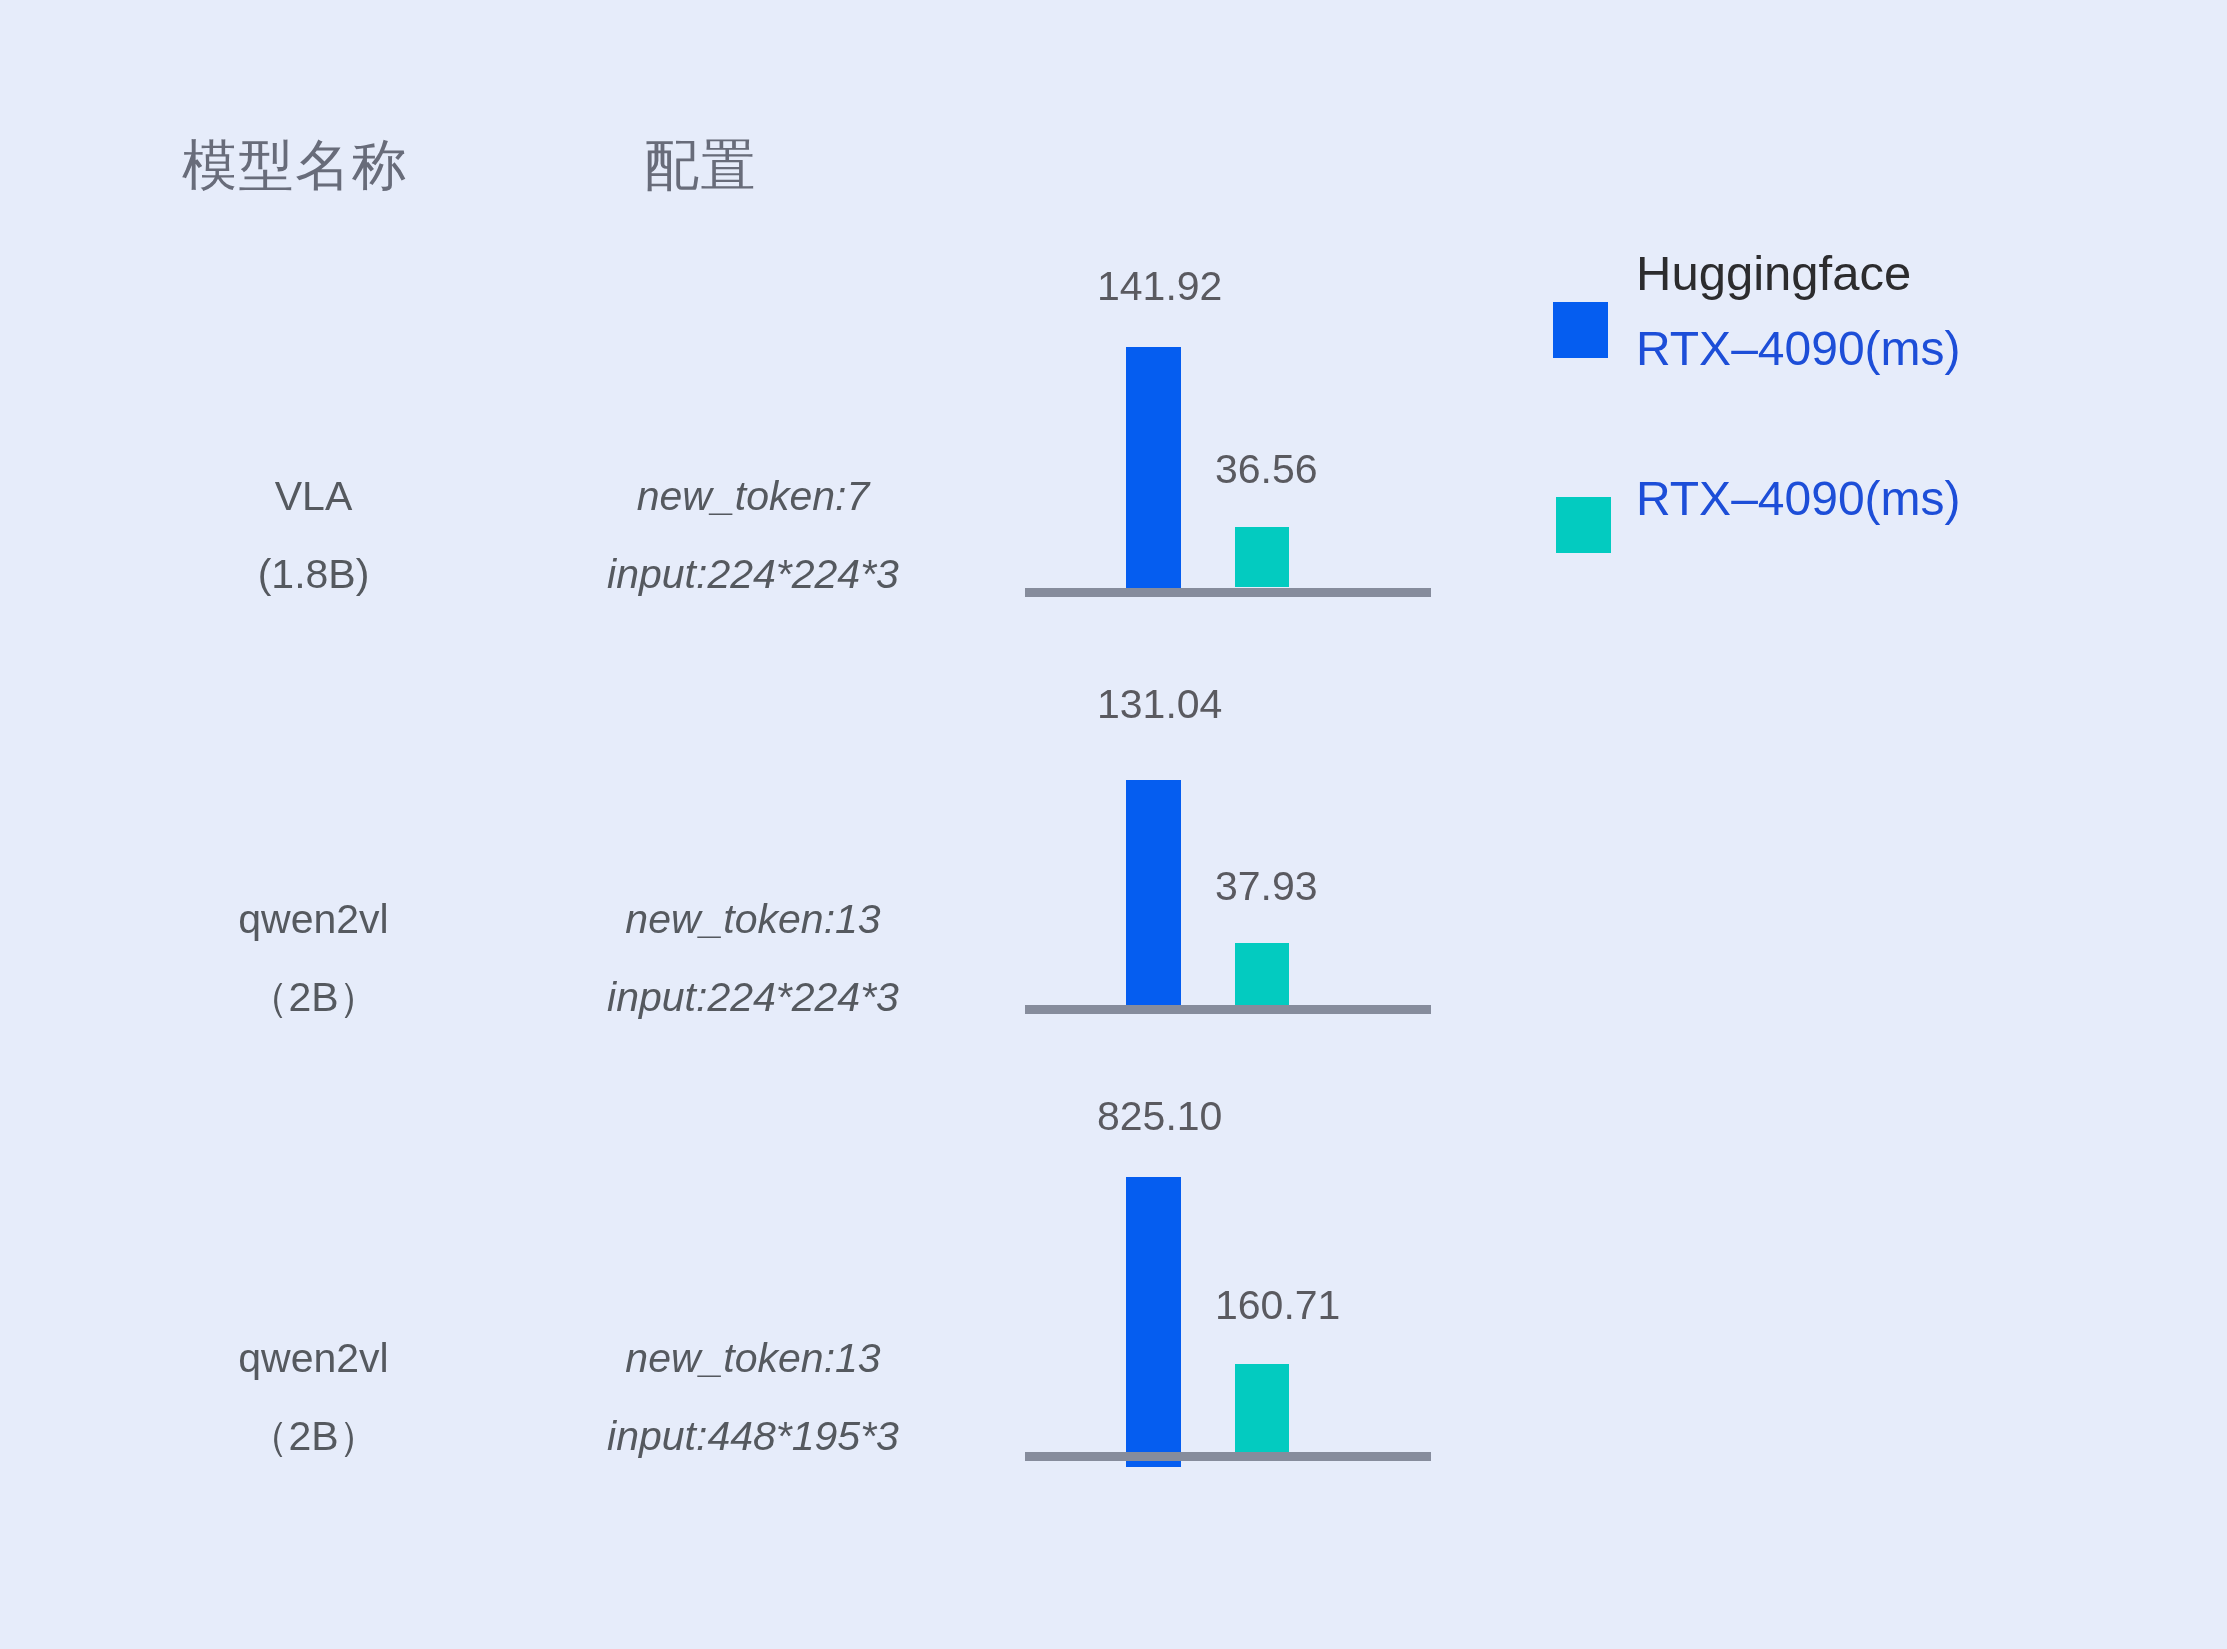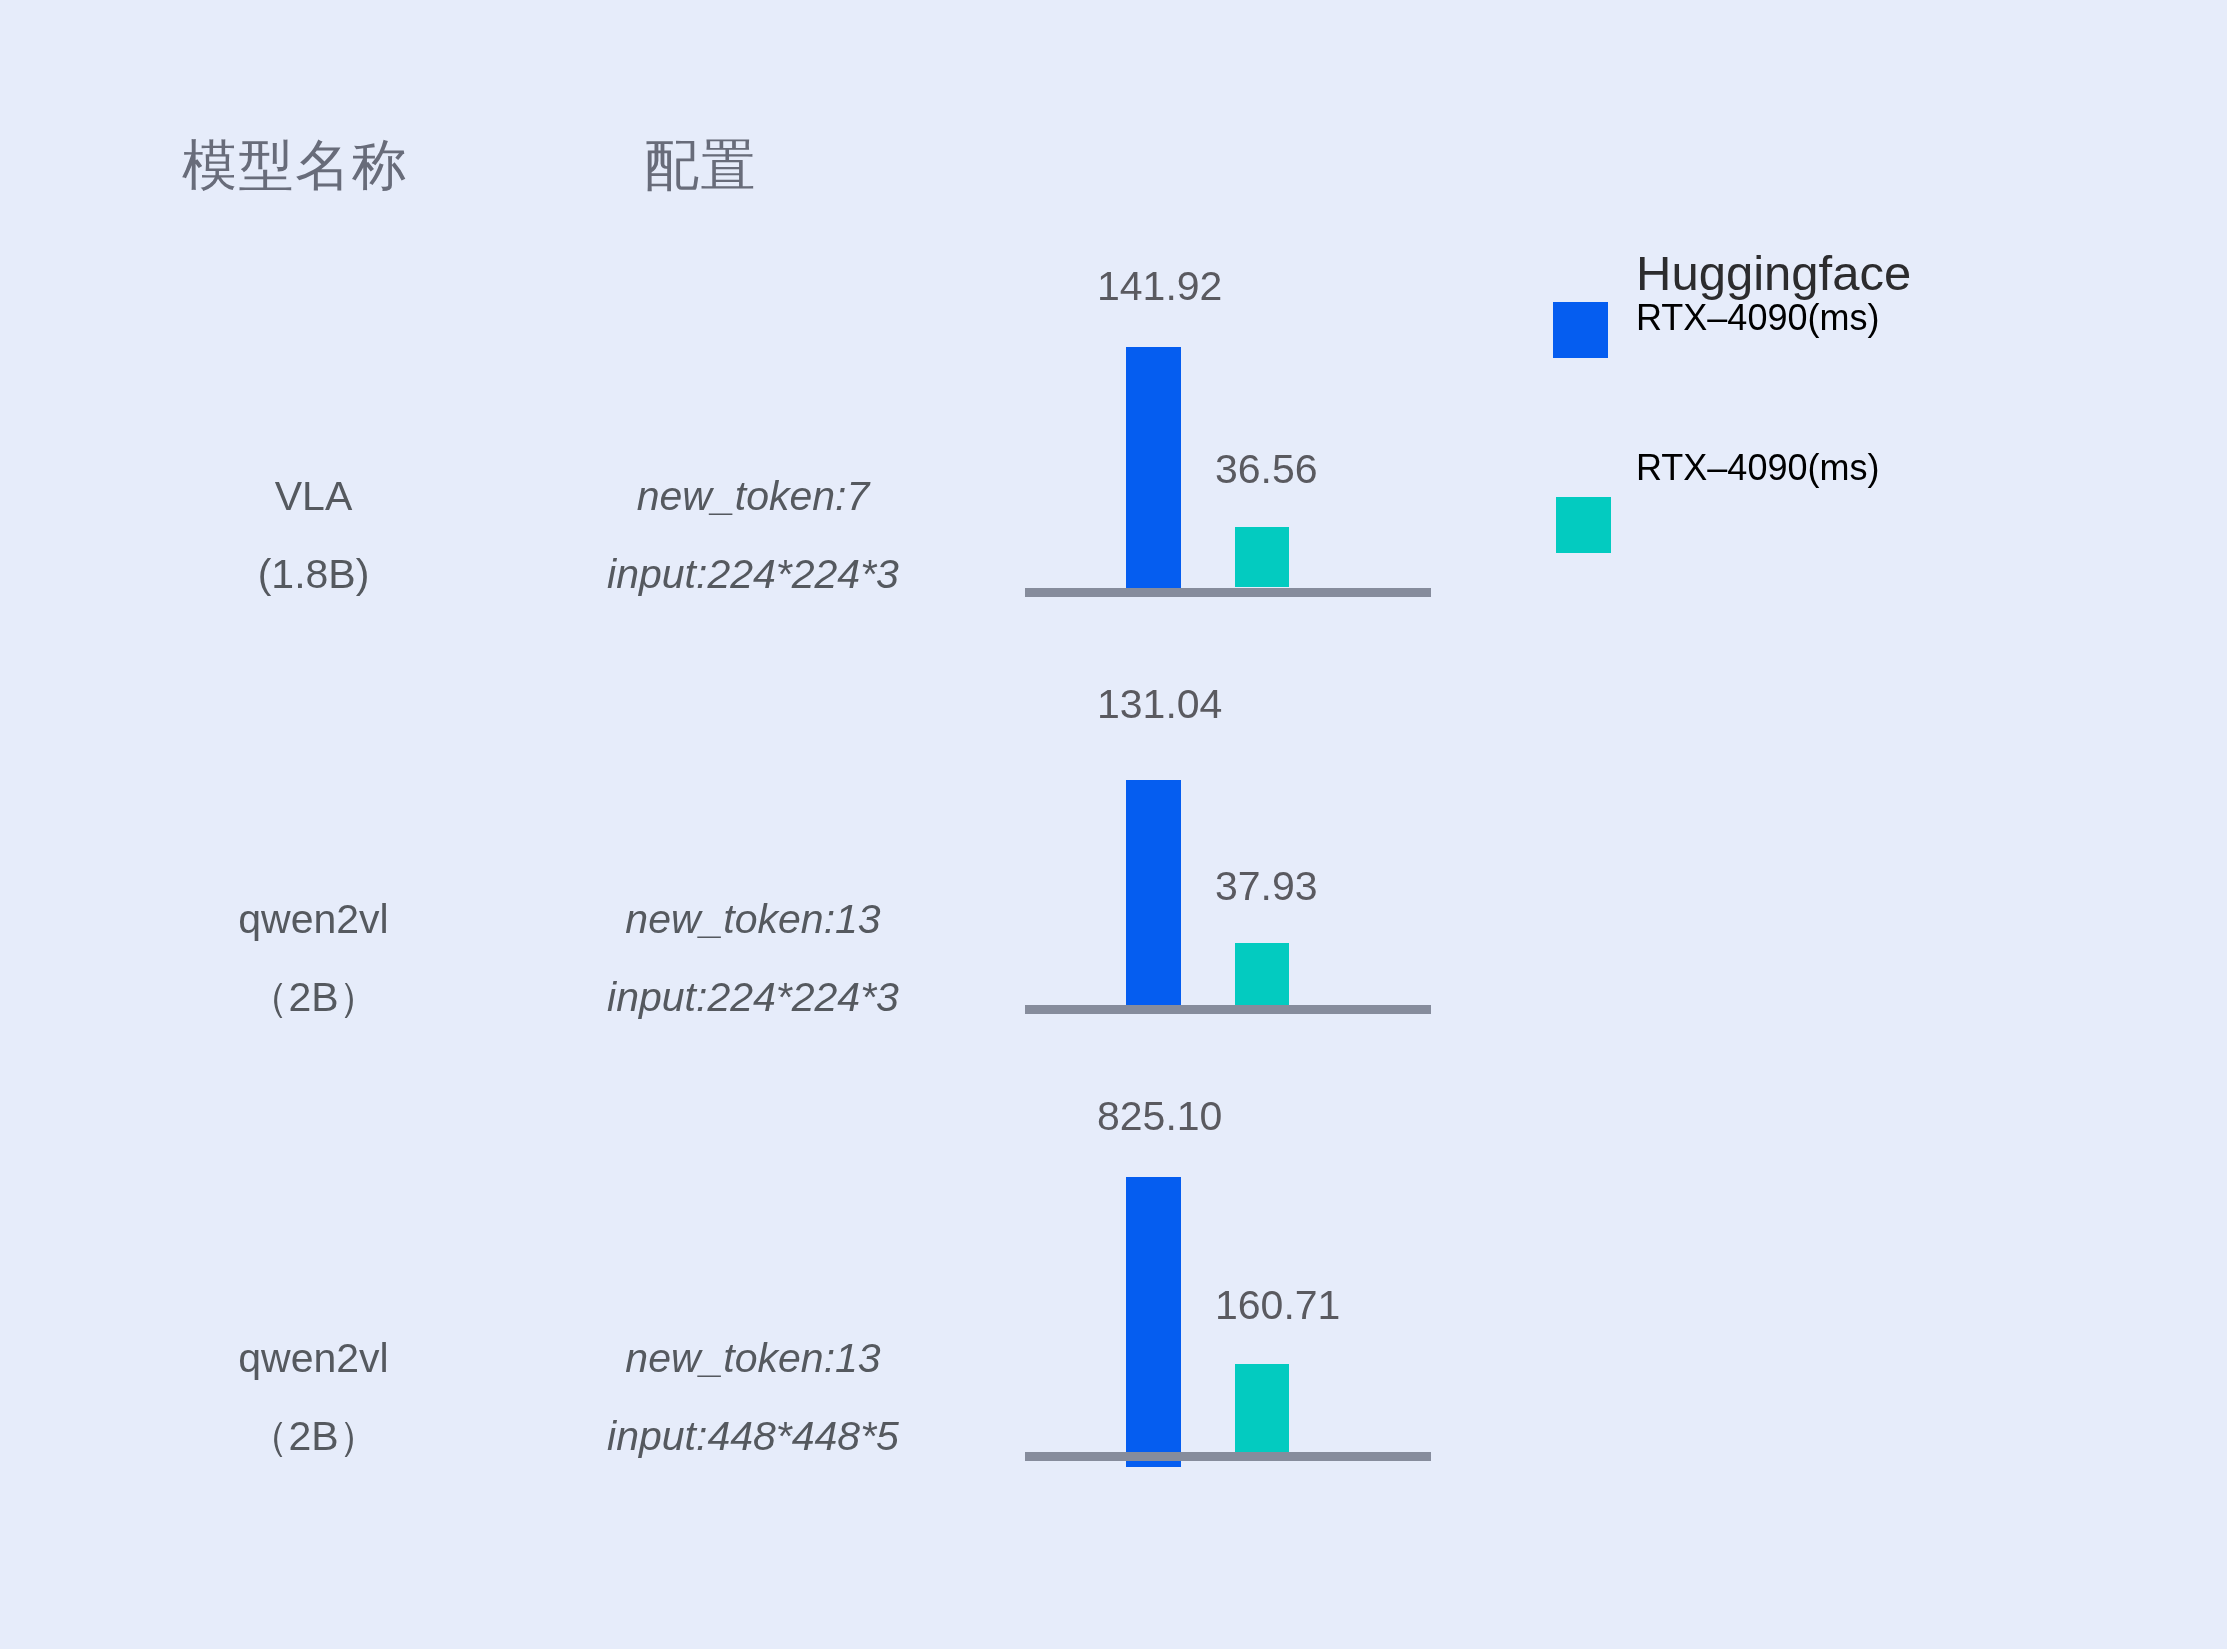--- a/index.html
+++ b/index.html
@@ -109,24 +109,24 @@
   }
   .legend-title {
     display: block;
     color: #2c2c2e;
     font-size: 49px;
     line-height: 1;
     white-space: nowrap;
   }
   .legend-sub {
     display: block;
-    color: #000000;
-    font-size: 36px;
-    line-height: 1;
-    margin-top: 2px;
+    color: #1d4ed8;
+    font-size: 48px;
+    line-height: 1;
+    margin-top: 27px;
     white-space: nowrap;
   }
   .legend-entry.e1 .legend-text { top: 6.3px; }
   .legend-entry.e2 .legend-text { top: 0px; }
 </style>
 </head>
 <body>
 
 <div id="stage">
 
@@ -166,21 +166,21 @@
     <div class="value-label" style="left:1089px; top:684px;">131.04</div>
     <div class="value-label" style="left:1207px; top:866px;">37.93</div>
   </div>
 
   <div class="row-label model-cell r3">
     <span class="l1">qwen2vl</span>
     <span class="l2">（2B）</span>
   </div>
   <div class="row-label config-cell r3">
     <span class="l1">new_token:13</span>
-    <span class="l2">input:448*448*5</span>
+    <span class="l2">input:448*195*3</span>
   </div>
 
   <div class="chart-row">
     <div class="bar blue" style="left:1118px; top:1177px; height:290px;"></div>
     <div class="bar teal" style="left:1227px; top:1364px; height:89px;"></div>
     <div class="axis-line" style="top:1452px;"></div>
     <div class="value-label" style="left:1089px; top:1096px;">825.10</div>
     <div class="value-label" style="left:1207px; top:1285px;">160.71</div>
   </div>
 

